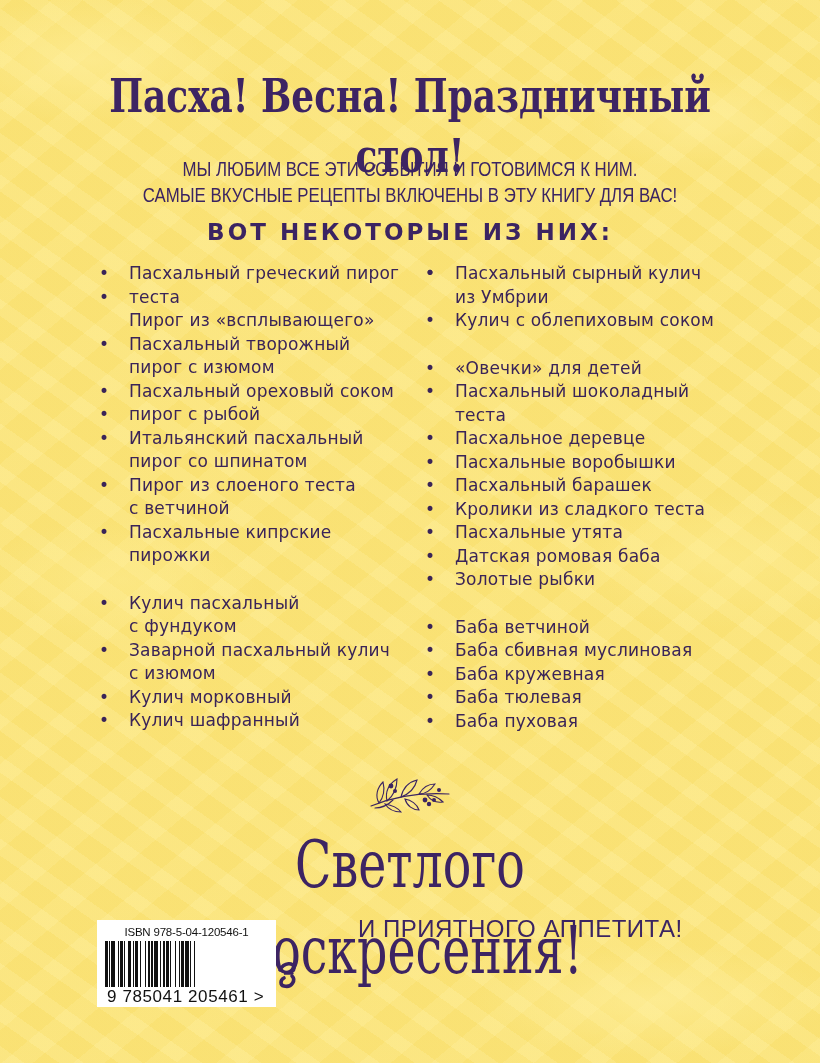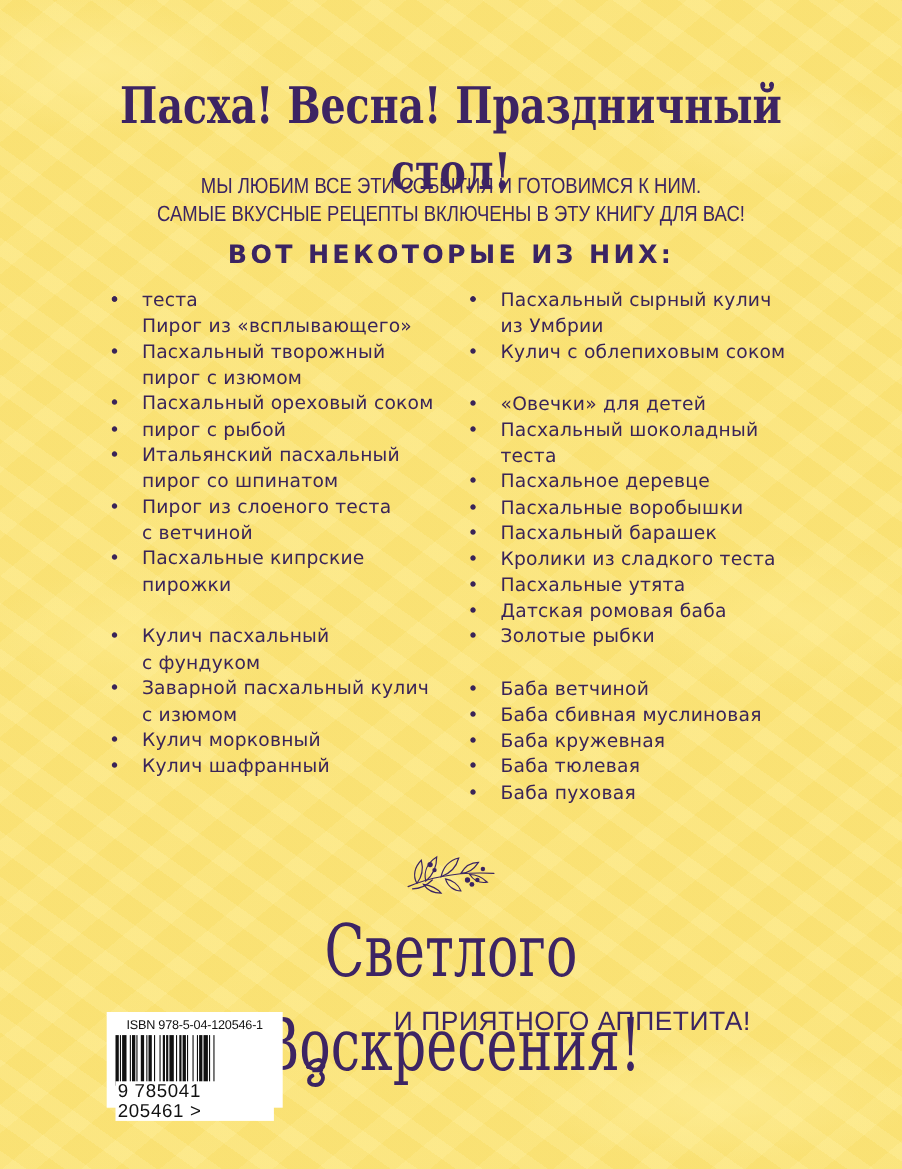--- a/index.html
+++ b/index.html
@@ -75,21 +75,21 @@
     }
     .appetite {
       position: absolute; left: 358px; top: 912px;
       font-family: "Liberation Sans", sans-serif;
       font-size: 24px; line-height: 34px;
       color: #3b2462;
       letter-spacing: 0.5px;
       text-align: center;
     }
     .barcode-box {
-      position: absolute; left: 97px; top: 920px; width: 160px; height: 87px;
+      position: absolute; left: 97px; top: 920px; width: 179px; height: 87px;
       background: #ffffff;
       padding: 6px 8px 4px 8px;
     }
     .isbn-text {
       font-family: "Liberation Sans", sans-serif;
       font-size: 11.5px; line-height: 13px;
       text-align: center; color: #111;
       letter-spacing: -0.2px;
     }
     .bars {
@@ -119,20 +119,21 @@
   <div>МЫ ЛЮБИМ ВСЕ ЭТИ СОБЫТИЯ И ГОТОВИМСЯ К НИМ.</div>
   <div>САМЫЕ ВКУСНЫЕ РЕЦЕПТЫ ВКЛЮЧЕНЫ В ЭТУ КНИГУ ДЛЯ ВАС!</div>
 </div>
 
 <div class="subhead">ВОТ НЕКОТОРЫЕ ИЗ НИХ:</div>
 
 <div class="col left" id="col-left">
     <div class="group">
       <div class="item">
         <span class="bullet">•</span>
+        <div>Пасхальный греческий пирог</div>
       </div>
       <div class="item">
         <span class="bullet">•</span>
         <div>теста</div>
         <div>Пирог из «всплывающего»</div>
       </div>
       <div class="item">
         <span class="bullet">•</span>
         <div>Пасхальный творожный</div>
         <div>пирог с изюмом</div>

